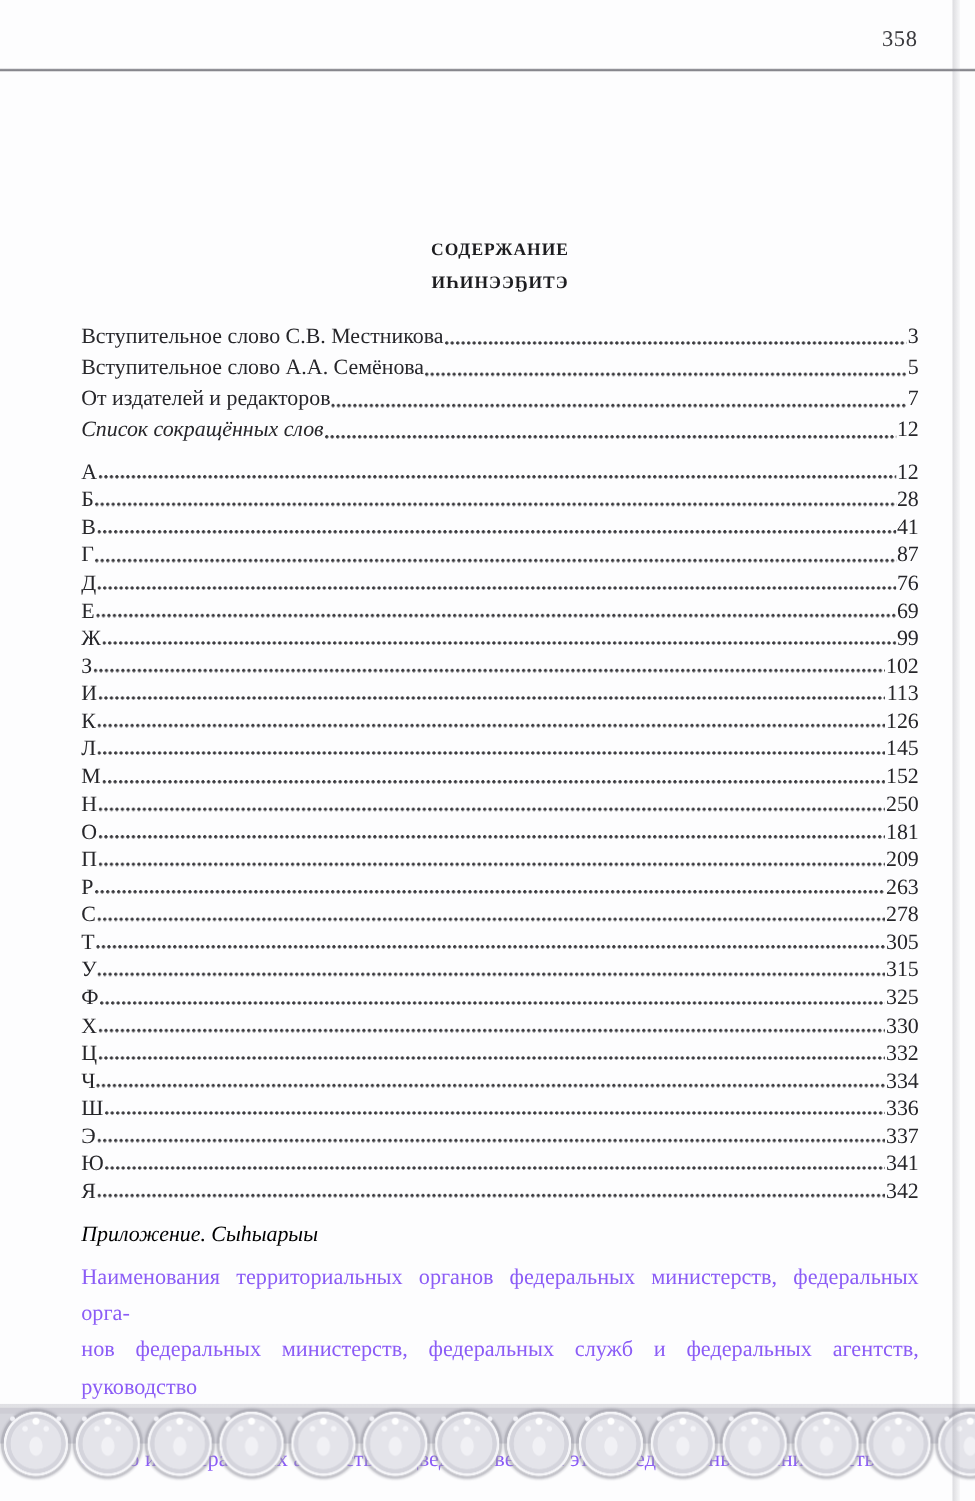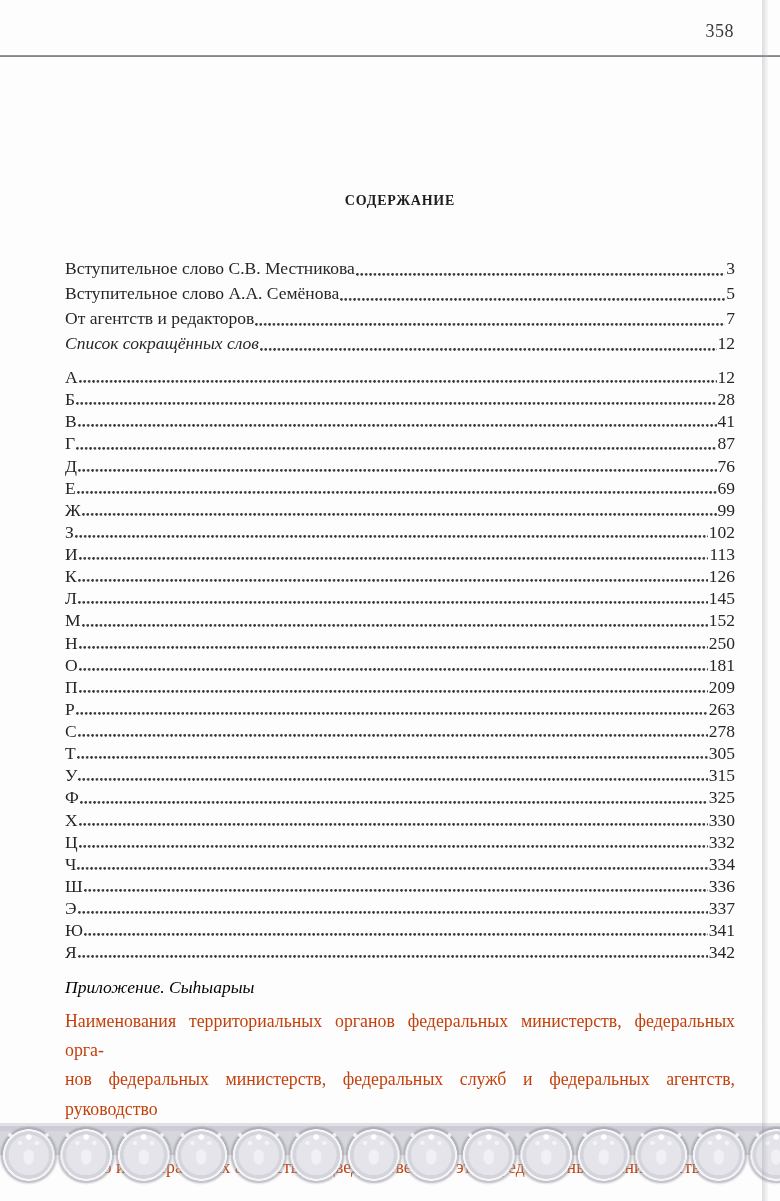--- a/index.html
+++ b/index.html
@@ -53,21 +53,21 @@
     background-position:left bottom 5px;
   }
 
   
   .appendix-heading{
     position:absolute;top:977px;left:65px;width:670px;
     font-style:italic;font-size:17.5px;color:#000000;
   }
   .paragraph{
     position:absolute;top:1007px;left:65px;width:670px;
-    font-size:17.8px;line-height:29.2px;color:#c2410c;
+    font-size:17.8px;line-height:29.2px;color:#8b5cf6;
   }
   .para-line{text-align:justify;text-align-last:justify;}
   .para-line.last{text-align-last:auto;}
 
   
   .lace{
     position:absolute;left:0;bottom:0;width:780px;height:78px;
     background-color:transparent;
     background-repeat:repeat-x;
     background-size:57.5px 78px;
@@ -96,35 +96,36 @@
 </head>
 <body>
 
 <div class="page">
 
   <div class="pagenum">358</div>
   <div class="rule"></div>
 
   <div class="title">
     <div>СОДЕРЖАНИЕ</div>
+    <div>ИҺИНЭЭҔИТЭ</div>
   </div>
 
   <div class="toc front">
       <div class="toc-row">
         <span class="toc-label">Вступительное слово С.В. Местникова</span>
         <span class="leader"></span>
         <span class="toc-page">3</span>
       </div>
       <div class="toc-row">
         <span class="toc-label">Вступительное слово А.А. Семёнова</span>
         <span class="leader"></span>
         <span class="toc-page">5</span>
       </div>
       <div class="toc-row">
-        <span class="toc-label">От агентств и редакторов</span>
+        <span class="toc-label">От издателей и редакторов</span>
         <span class="leader"></span>
         <span class="toc-page">7</span>
       </div>
       <div class="toc-row italic">
         <span class="toc-label">Список сокращённых слов</span>
         <span class="leader"></span>
         <span class="toc-page">12</span>
       </div>
     </div>
   <div class="toc letters">

